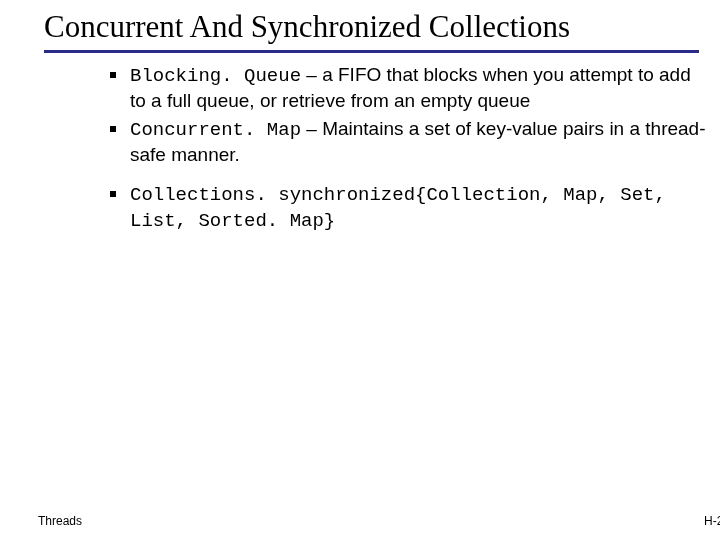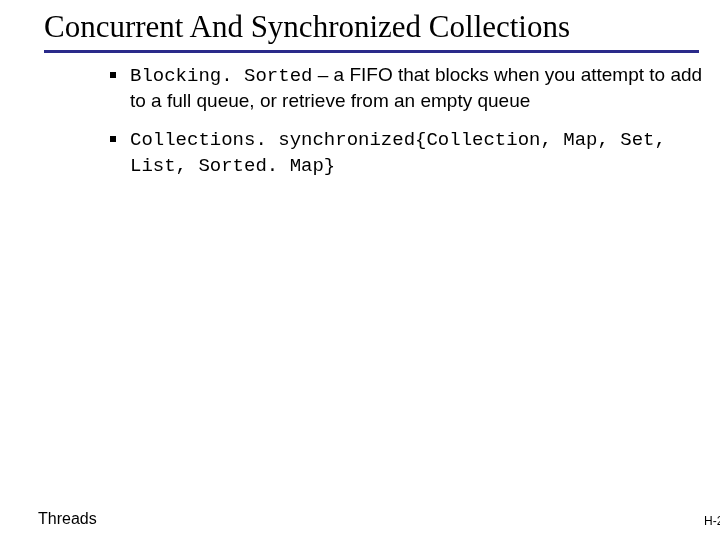--- a/index.html
+++ b/index.html
@@ -76,21 +76,21 @@
     font-family: "Courier New", Courier, monospace;
   }
   .ital {
     font-style: italic;
   }
   .footer-left {
     position: absolute;
     left: 18px;
     bottom: 12px;
     font-family: Arial, Helvetica, sans-serif;
-    font-size: 16px;
+    font-size: 12px;
   }
   .footer-right {
     position: absolute;
     right: 10px;
     bottom: 12px;
     font-family: Arial, Helvetica, sans-serif;
     font-size: 12px;
   }
 </style>
 </head>
@@ -101,21 +101,25 @@
   <div class="title-wrap">
     <h1 class="title">Concurrent And Synchronized Collections</h1>
   </div>
   <div class="rule"></div>
 
   <div class="body">
 
     <div class="subs">
       <div class="sub">
         <span class="sq"></span>
-        <span class="mono">Blocking. Sorted</span><span> – a FIFO that blocks when you attempt to add to a full queue, or retrieve from an empty queue</span>
+        <span class="mono">Blocking. Queue</span><span> – a FIFO that blocks when you attempt to add to a full queue, or retrieve from an empty queue</span>
+      </div>
+      <div class="sub">
+        <span class="sq"></span>
+        <span class="mono">Concurrent. Map</span><span> – Maintains a set of key-value pairs in a thread-safe manner.</span>
       </div>
     </div>
 
     <div class="subs">
       <div class="sub">
         <span class="sq"></span>
         <span class="mono">Collections. synchronized{Collection, Map, Set, List, Sorted. Map}</span>
       </div>
     </div>
 

